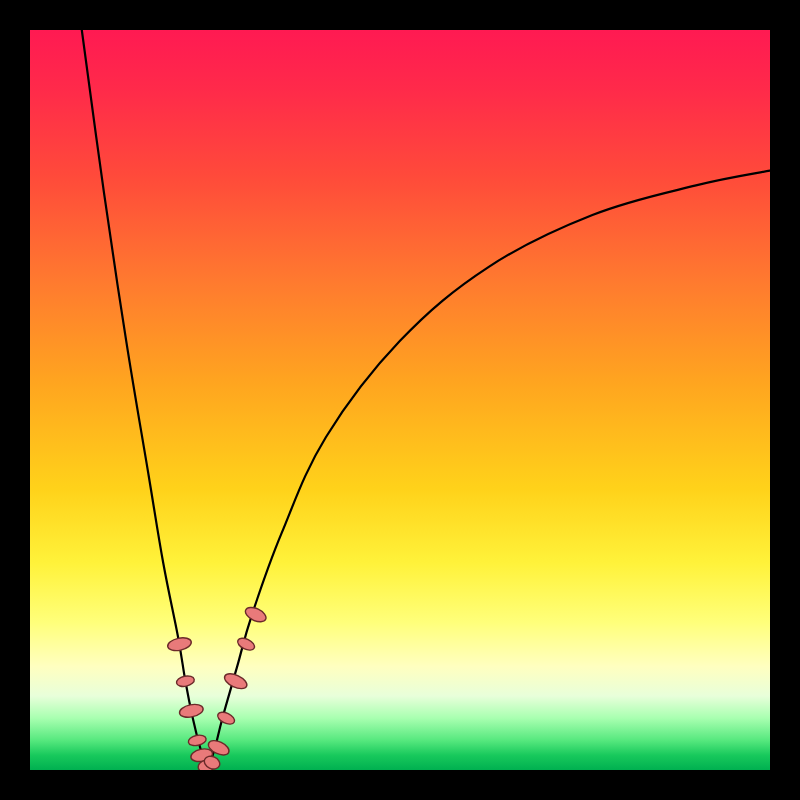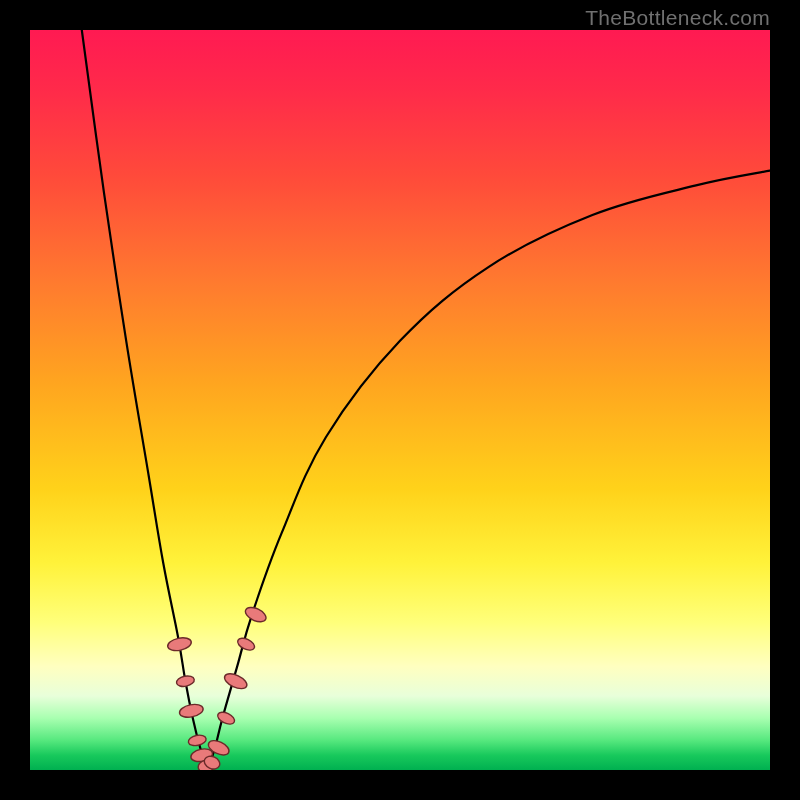--- a/index.html
+++ b/index.html
@@ -84,14 +84,13 @@
           <ellipse cx="176.12" cy="736.3" rx="6" ry="8" class="bead" transform="rotate(78 176.12 736.3)"></ellipse>
           <ellipse cx="182.04000000000002" cy="732.6" rx="6" ry="8" class="bead" transform="rotate(-65 182.04000000000002 732.6)"></ellipse>
           <ellipse cx="188.70000000000002" cy="717.8" rx="6" ry="11" class="bead" transform="rotate(-65 188.70000000000002 717.8)"></ellipse>
           <ellipse cx="196.10000000000002" cy="688.2" rx="5" ry="9" class="bead" transform="rotate(-65 196.10000000000002 688.2)"></ellipse>
           <ellipse cx="205.72000000000003" cy="651.2" rx="6" ry="12" class="bead" transform="rotate(-65 205.72000000000003 651.2)"></ellipse>
           <ellipse cx="216.07999999999998" cy="614.2" rx="5" ry="9" class="bead" transform="rotate(-65 216.07999999999998 614.2)"></ellipse>
           <ellipse cx="225.7" cy="584.6" rx="6" ry="11" class="bead" transform="rotate(-65 225.7 584.6)"></ellipse>
         </g>
     </svg>
   </div>
-  <div class="watermark">TheBottleneck.com</div>
 </div>
 
 </body></html>

